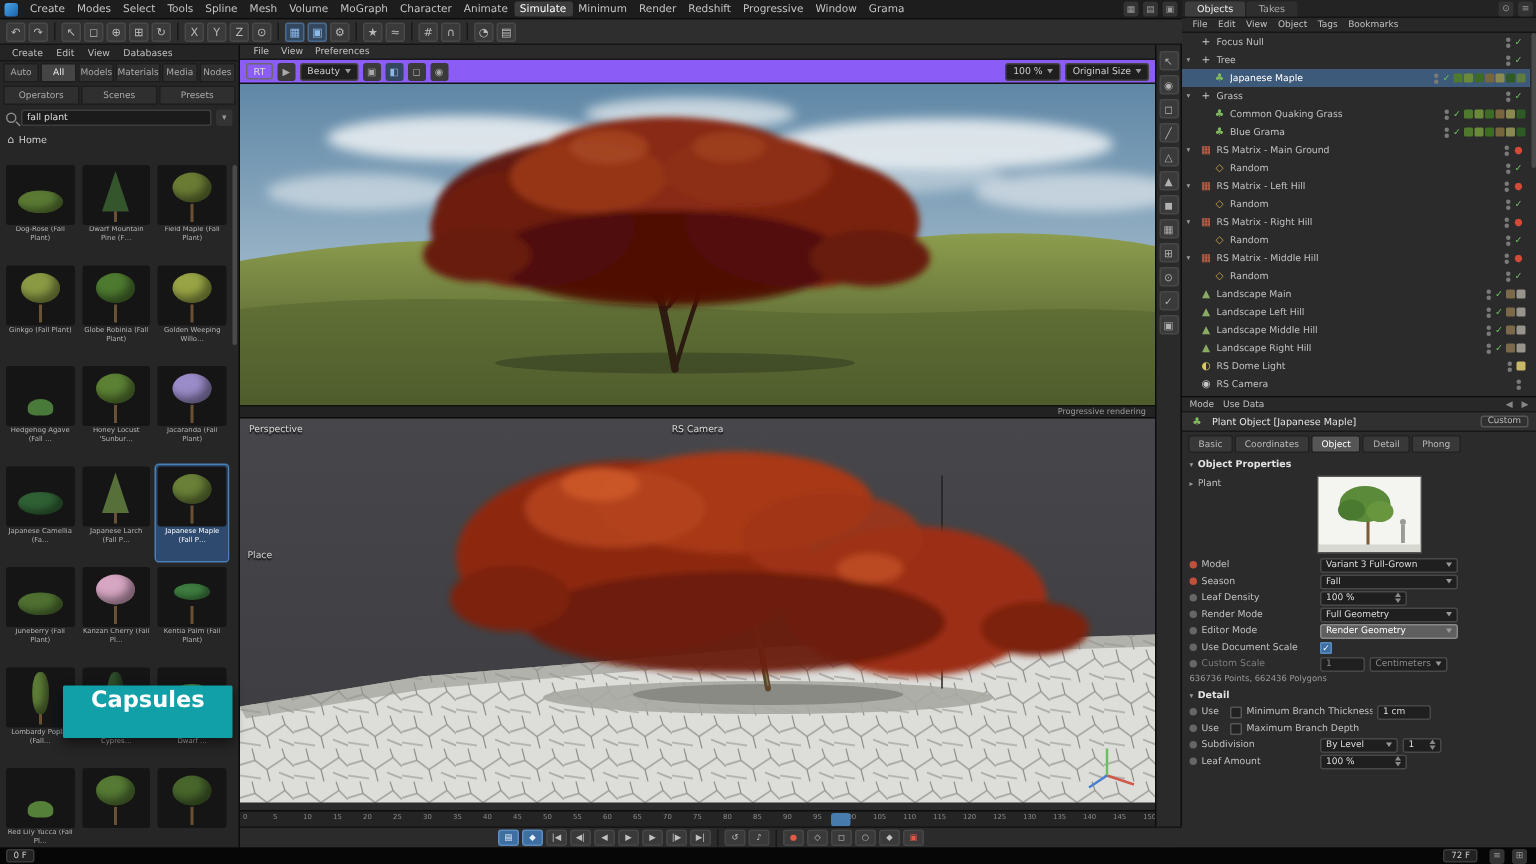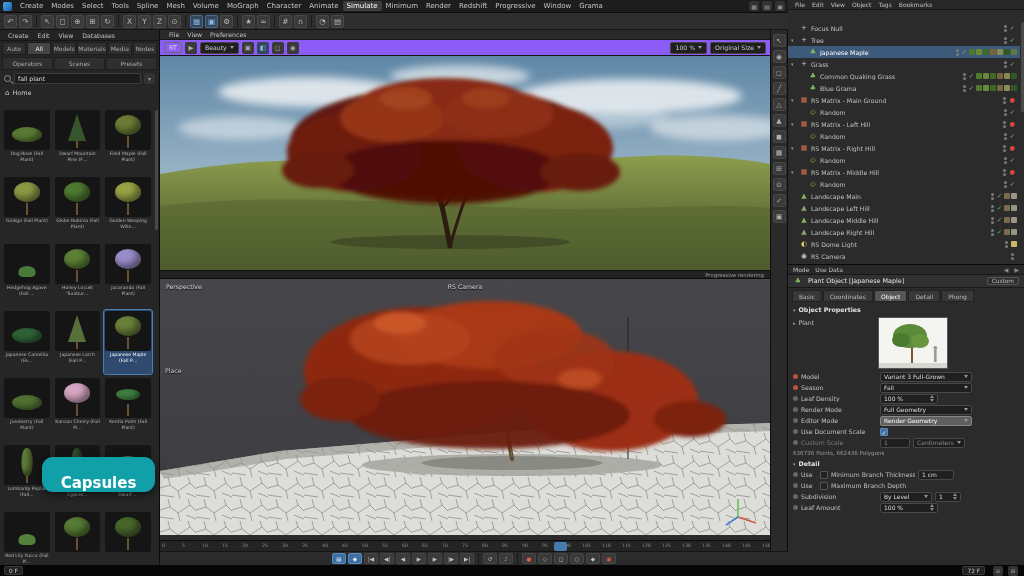--- a/index.html
+++ b/index.html
@@ -124,21 +124,21 @@
 .tick{position:absolute;top:2px}
 .playhead{position:absolute;top:1px;width:13px;height:9px;background:#4a7fb5;border-radius:2px;opacity:.95}
 #playbar{left:160px;top:551px;width:628px;height:14px;background:#2b2b2b;border-top:1px solid #151515;display:flex;align-items:center;justify-content:center;gap:2px}
 .pbtn{min-width:14px;height:11px;background:#3a3a3a;border:1px solid #464646;border-radius:2px;display:flex;align-items:center;justify-content:center;font-size:5.6px;color:#c0c0c0;padding:0 1px}
 .pbtn.blue{background:#3e6fa3;border-color:#5a8cc0;color:#eaf2fa}
 .pbtn.red{color:#e05a48}
 #bottomBar{left:0;top:565px;width:1024px;height:11px;background:#060606;display:flex;align-items:center}
 .bfield{background:#222;border:1px solid #3a3a3a;border-radius:2px;font-size:5.8px;color:#ccc;padding:0 4px;height:9px;display:flex;align-items:center}
 
 
-#capsBadge{left:42px;top:457px;width:113px;height:35px;background:#12a0a8;color:#fff;font-weight:bold;font-size:15px;display:flex;align-items:flex-end;justify-content:center;border-radius:11px;box-shadow:0 3px 8px rgba(0,0,0,.55);z-index:50}
+#capsBadge{left:42px;top:457px;width:113px;height:35px;background:#12a0a8;color:#fff;font-weight:bold;font-size:15px;display:flex;align-items:flex-start;justify-content:center;border-radius:1px;box-shadow:0 3px 8px rgba(0,0,0,.55);z-index:50}
 #titleBox{left:47px;top:506px;background:#fff;color:#101010;font-weight:bold;font-size:14.5px;padding:7px 13px;border-radius:3px;box-shadow:0 3px 8px rgba(0,0,0,.45);z-index:50}
 </style>
 </head>
 <body>
 
 <div id="app" style="position:absolute;left:0;top:0;width:1024px;height:576px;background:#101010">
 
   <div id="menubar" class="abs">
     <span class="logo"></span>
     <span id="mainMenus" class="flex">
@@ -521,20 +521,27 @@
       <span class="tsicon">▲</span>
       <span class="tsicon">◼</span>
       <span class="tsicon">▦</span>
       <span class="tsicon">⊞</span>
       <span class="tsicon">⊙</span>
       <span class="tsicon">✓</span>
       <span class="tsicon">▣</span>
     </div>
 
   <div id="objPanel" class="abs">
+    <div class="op-tabs">
+      <span class="op-tab active">Objects</span>
+      <span class="op-tab">Takes</span>
+      <span style="flex:1"></span>
+      <span class="wi">⊙</span>
+      <span class="wi">≡</span>
+    </div>
     <div id="objMenus">
         <span class="om">File</span>
         <span class="om">Edit</span>
         <span class="om">View</span>
         <span class="om">Object</span>
         <span class="om">Tags</span>
         <span class="om">Bookmarks</span>
       </div>
     <div id="objRows">
         <div class="orow">

